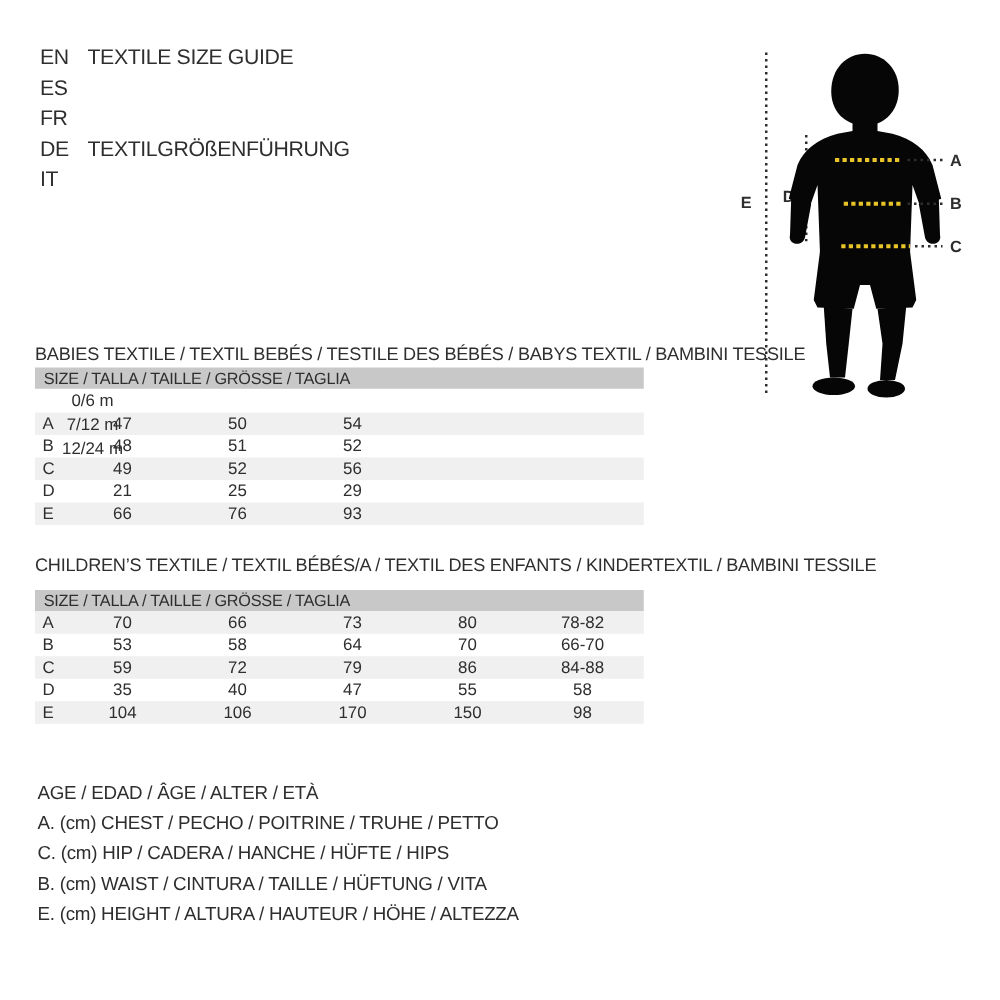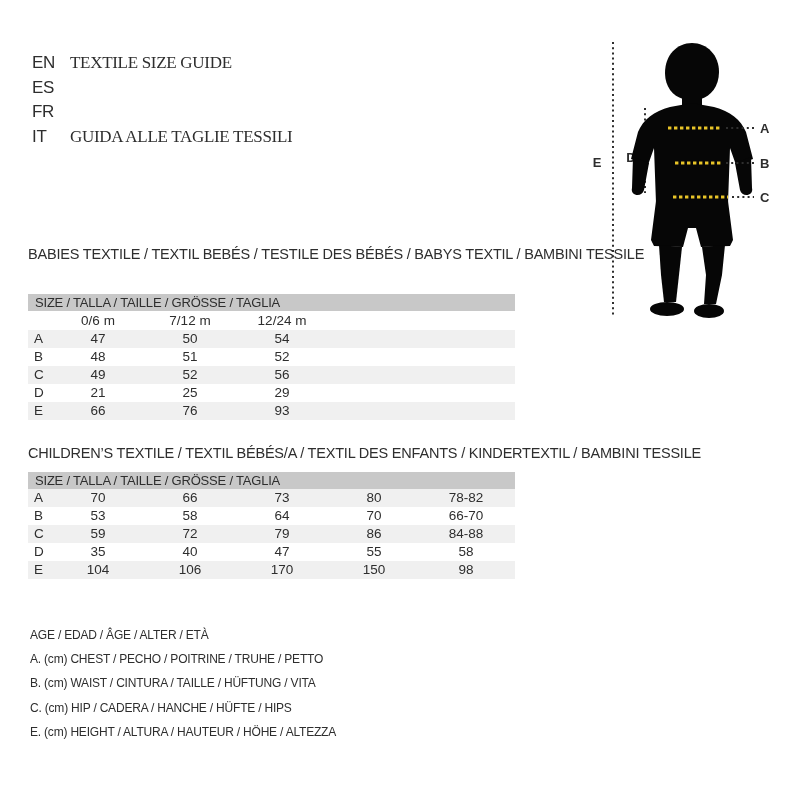--- a/index.html
+++ b/index.html
@@ -14,79 +14,82 @@
   .page{
     position:relative;
     width:800px; height:800px;
     background:#ffffff;
     font-family:"Liberation Sans", sans-serif;
     color:var(--text);
     overflow:hidden;
   }
 
   
-  .lang-header{ position:absolute; left:32px; top:51px; }
+  .lang-header{ position:absolute; left:32px; top:34px; }
   .lang-row{ display:flex; height:24.5px; line-height:24.5px; font-size:17px; letter-spacing:-0.3px; }
   .lang-code{ width:38px; }
-  .lang-title{ white-space:nowrap;font-family:Liberation Serif, serif; }
+  .lang-title{ white-space:nowrap; }
 
   
   .figure{ position:absolute; left:580px; top:30px; width:220px; height:300px; }
   .dotline{ stroke:var(--text); stroke-width:2; stroke-dasharray:2 3.2; fill:none; }
   .dashY{ stroke:var(--accent-yellow); stroke-width:3.2; stroke-dasharray:3.4 2.6; fill:none; }
   .flabel{ font-family:"Liberation Sans", sans-serif; font-size:13px; font-weight:bold; fill:var(--text); }
   .sil{ fill:var(--silhouette); stroke:none; }
 
   
   .section-title{
     position:absolute; left:28px;
     font-size:14.5px; letter-spacing:-0.2px; white-space:nowrap;
   }
-  .babies-title{ top:246px; }
+  .babies-title{ top:276px; }
   .children-title{ top:445px; }
 
   
   .size-table{ position:absolute; left:28px; width:487px; }
   .babies-table{ top:294px; }
   .children-table{ top:472px; }
   .size-bar{
     height:17px; line-height:17px;
     background:var(--table-header-bg);
     font-size:13px; letter-spacing:-0.2px;
     padding-left:7px; white-space:nowrap;
   }
   .trow{ display:flex; height:18px; line-height:18px; font-size:13.5px; }
-  .trow.thead{ height:19px; line-height:19px; }
+  .trow.thead{ height:19px; line-height:19px;flex-direction:column; }
   .trow.stripe{ background:var(--row-stripe); }
   .rlabel{ width:24px; padding-left:6px; }
   .tcell{ width:92px; text-align:center; }
 
   
   .legend{ position:absolute; left:30px; top:623px; }
-  .legend-line{ height:24.2px; line-height:24.2px; font-size:12px; letter-spacing:-0.2px; white-space:nowrap; }
+  .legend-line{ height:24.2px; line-height:24.2px; font-size:15px; letter-spacing:-0.2px; white-space:nowrap; }
 </style>
 </head>
 <body>
 
 <div class="page">
 
   <div class="lang-header" id="lang-header">
       <div class="lang-row">
         <span class="lang-code">EN</span>
         <span class="lang-title">TEXTILE SIZE GUIDE</span>
       </div>
       <div class="lang-row">
         <span class="lang-code">ES</span>
       </div>
       <div class="lang-row">
         <span class="lang-code">FR</span>
       </div>
       <div class="lang-row">
+        <span class="lang-code">DE</span>
+        <span class="lang-title">TEXTILGRÖßENFÜHRUNG</span>
+      </div>
+      <div class="lang-row">
         <span class="lang-code">IT</span>
-        <span class="lang-title">GUIDA ALLE TAGLIE TESSILI</span>
       </div>
     </div>
 
   <svg class="figure" viewBox="0 0 220 300" xmlns="http://www.w3.org/2000/svg">
 
     <line class="dotline" x1="33" y1="12" x2="33" y2="286"></line>
     <text class="flabel" x="17" y="136.5" text-anchor="middle">E</text>
 
     <line class="dotline" x1="65" y1="78" x2="65" y2="163"></line>
     <text class="flabel" x="51" y="131.5" text-anchor="middle">D</text>
@@ -199,18 +202,18 @@
         <span class="tcell">106</span>
         <span class="tcell">170</span>
         <span class="tcell">150</span>
         <span class="tcell">98</span>
       </div>
     </div>
 
   <div class="legend" id="legend">
       <div class="legend-line">AGE / EDAD / ÂGE / ALTER / ETÀ</div>
       <div class="legend-line">A. (cm) CHEST / PECHO / POITRINE / TRUHE / PETTO</div>
+      <div class="legend-line">C. (cm) HIP / CADERA / HANCHE / HÜFTE / HIPS</div>
       <div class="legend-line">B. (cm) WAIST / CINTURA / TAILLE / HÜFTUNG / VITA</div>
-      <div class="legend-line">C. (cm) HIP / CADERA / HANCHE / HÜFTE / HIPS</div>
       <div class="legend-line">E. (cm) HEIGHT / ALTURA / HAUTEUR / HÖHE / ALTEZZA</div>
     </div>
 
 </div>
 
 </body></html>

